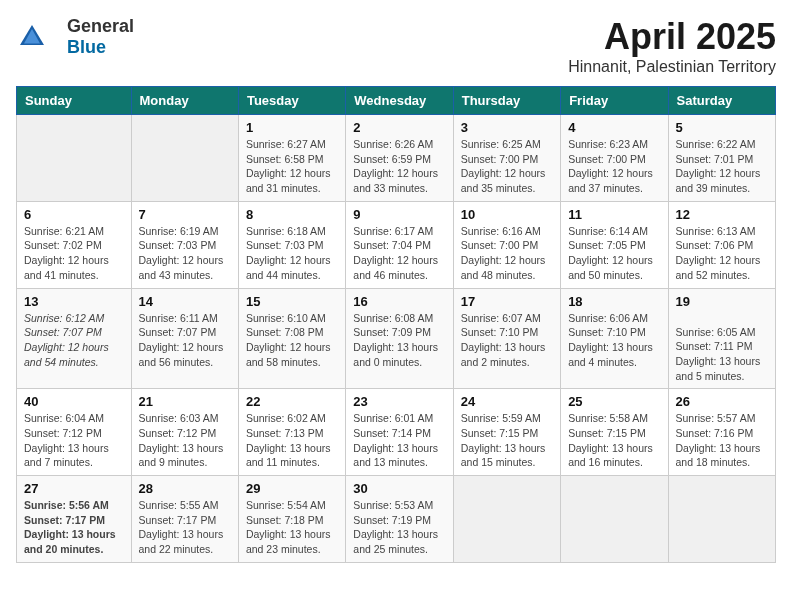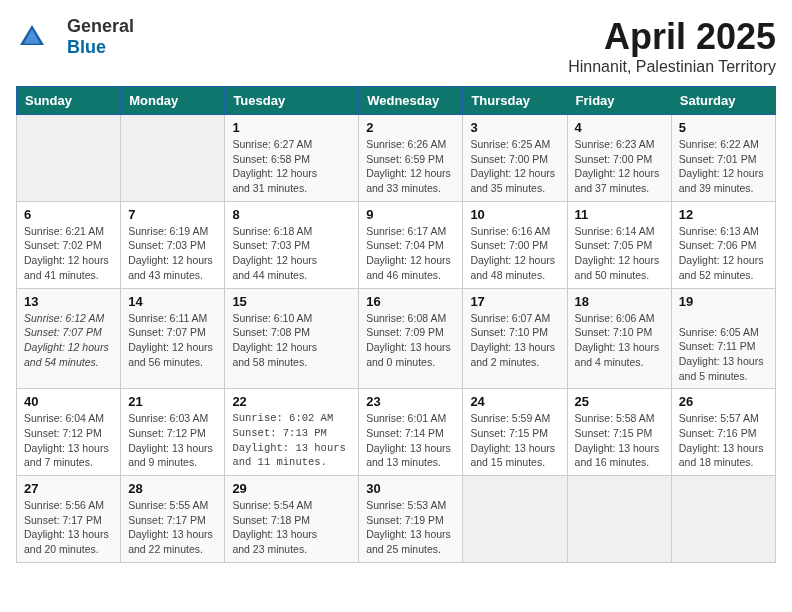--- a/index.html
+++ b/index.html
@@ -275,21 +275,21 @@
         </td>
         <td>
           <span class="day-number">21</span>
           <div class="day-info" style="white-space: pre-line;">Sunrise: 6:03 AM
 Sunset: 7:12 PM
 Daylight: 13 hours
 and 9 minutes.</div>
         </td>
         <td>
           <span class="day-number">22</span>
-          <div class="day-info" style="white-space: pre-line; font-family: Liberation Mono, monospace;">Sunrise: 6:02 AM
+          <div class="day-info" style="white-space: pre-line;">Sunrise: 6:02 AM
 Sunset: 7:13 PM
 Daylight: 13 hours
 and 11 minutes.</div>
         </td>
         <td>
           <span class="day-number">23</span>
           <div class="day-info" style="white-space: pre-line;">Sunrise: 6:01 AM
 Sunset: 7:14 PM
 Daylight: 13 hours
 and 13 minutes.</div>
@@ -312,21 +312,21 @@
           <span class="day-number">26</span>
           <div class="day-info" style="white-space: pre-line;">Sunrise: 5:57 AM
 Sunset: 7:16 PM
 Daylight: 13 hours
 and 18 minutes.</div>
         </td>
       </tr>
       <tr>
         <td>
           <span class="day-number">27</span>
-          <div class="day-info" style="white-space: pre-line;">Sunrise: 5:56 AM
+          <div class="day-info" style="white-space: pre-line; font-weight: bold;">Sunrise: 5:56 AM
 Sunset: 7:17 PM
 Daylight: 13 hours
 and 20 minutes.</div>
         </td>
         <td>
           <span class="day-number">28</span>
           <div class="day-info" style="white-space: pre-line;">Sunrise: 5:55 AM
 Sunset: 7:17 PM
 Daylight: 13 hours
 and 22 minutes.</div>

